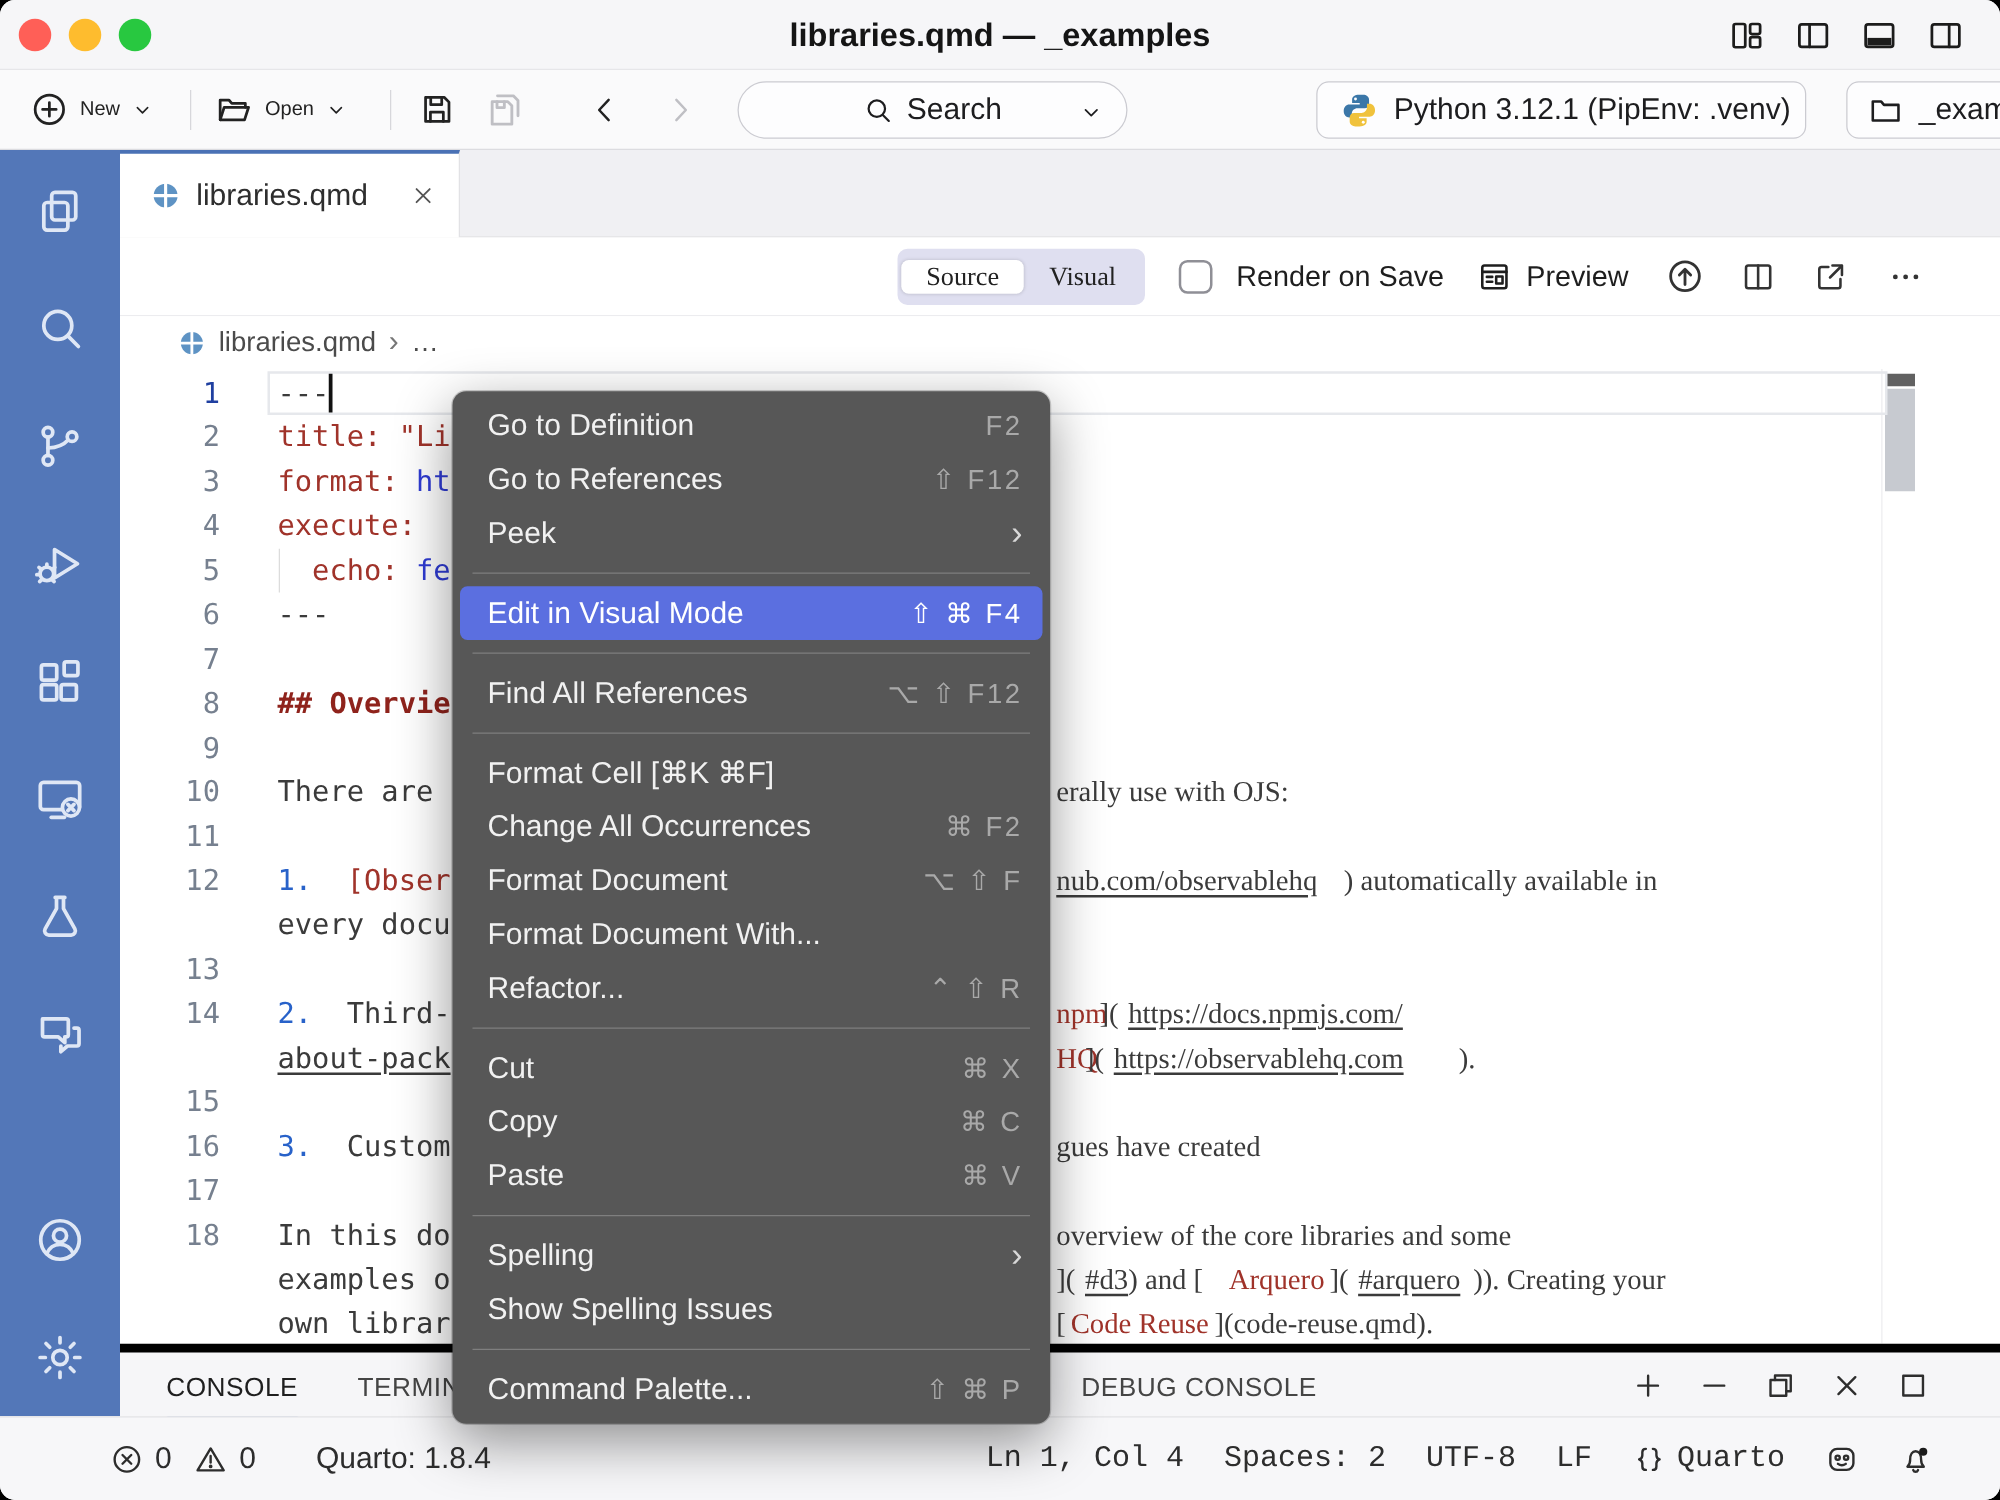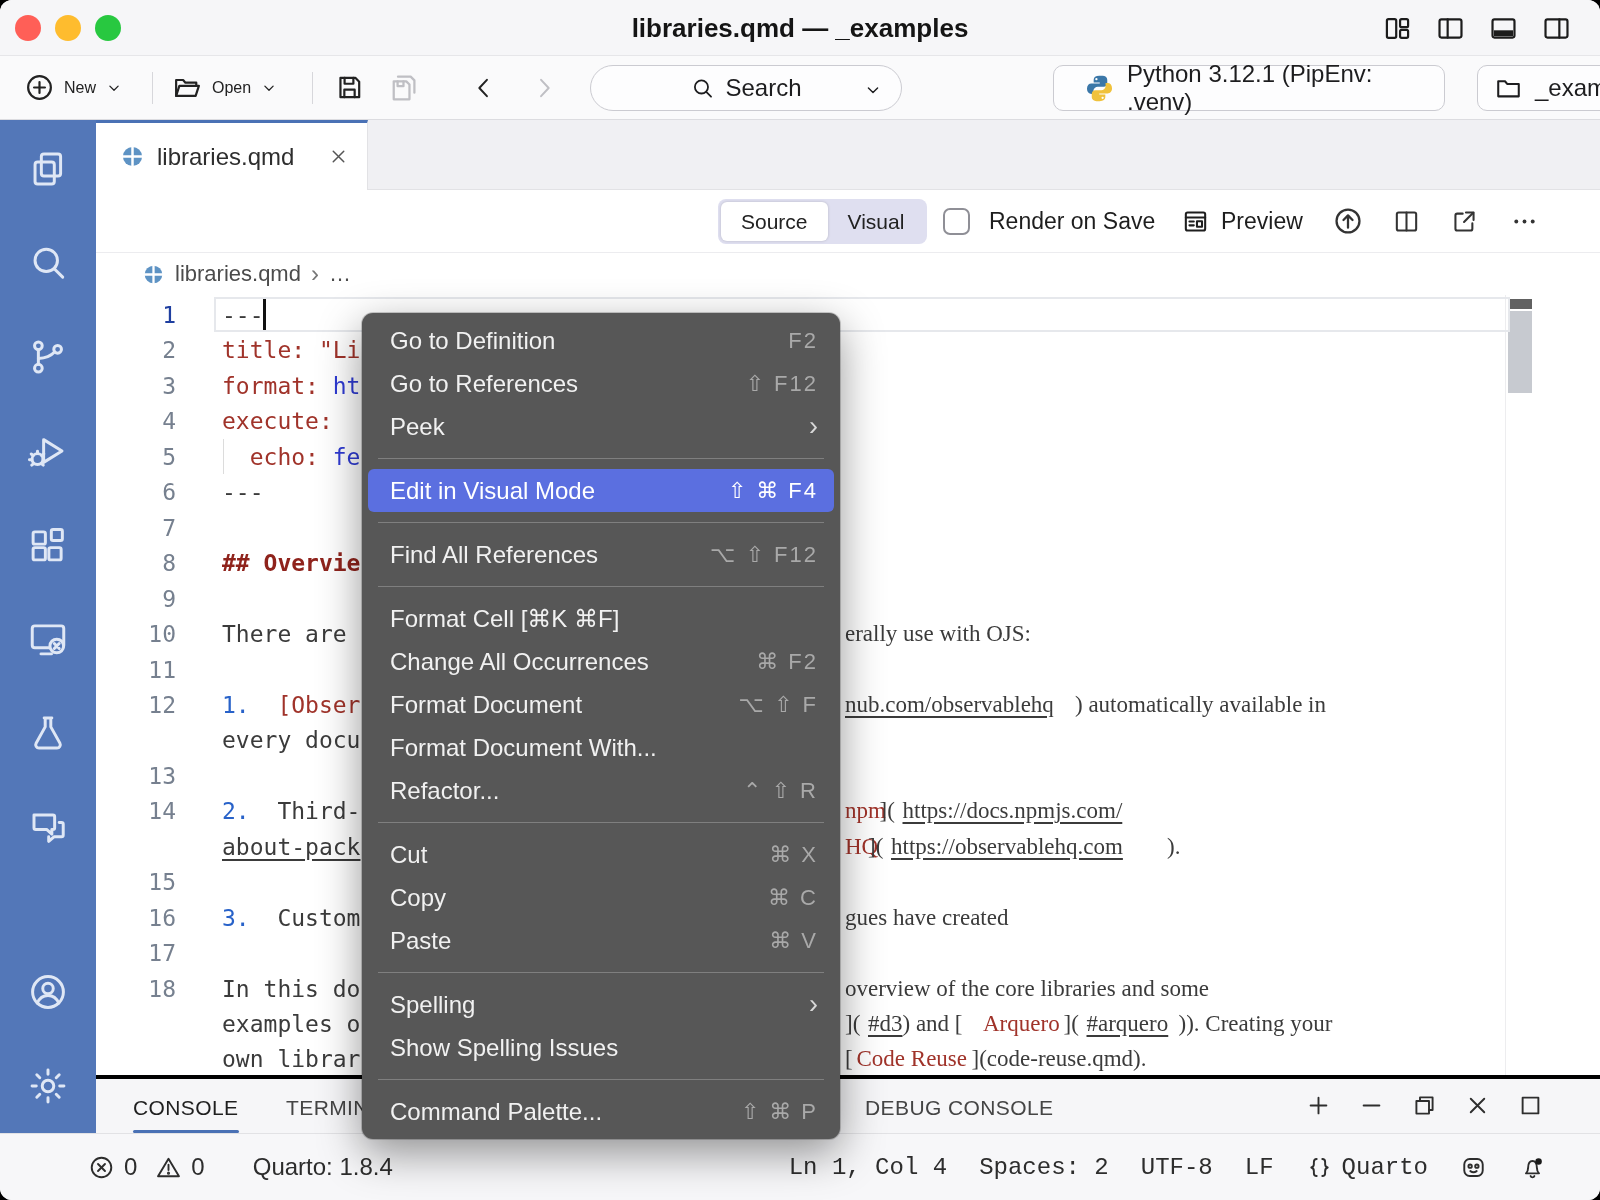--- a/index.html
+++ b/index.html
@@ -25,21 +25,21 @@
   .toolbar { position:absolute; left:0; top:56px; width:1600px; height:64px;
              background:#fafafb; border-bottom:1px solid #dcdce0; }
   .tbi { position:absolute; top:0; height:63px; display:flex; align-items:center; gap:9px;
          color:#222; font-size:16px; }
   .tb-divider { position:absolute; top:16px; width:1px; height:32px; background:#d7d7db; }
   .dis { color:#bfbfc4; }
   .pill { position:absolute; top:9px; height:46px; background:#fdfdfe; border:1px solid #cbcbd1;
           display:flex; align-items:center; font-size:24px; color:#1d1d1f; }
   .search-pill { left:590px; width:312px; border-radius:23px; justify-content:center; gap:10px; }
   .search-pill .chev { position:absolute; right:18px; top:14px; }
-  .interp-pill { left:1053px; width:392px; border-radius:10px; gap:12px; padding-left:30px; }
+  .interp-pill { left:1053px; width:392px; border-radius:10px; gap:12px; padding-left:18px; }
   .ws-pill { left:1477px; width:180px; border-radius:10px; gap:12px; padding-left:16px; overflow:hidden; }
 
   
   .activitybar { position:absolute; left:0; top:120px; width:96px; height:1013px;
                  background:var(--activity-bar,#5377b8); display:flex; flex-direction:column;
                  align-items:center; padding-top:2px; }
   .act-item { width:96px; height:94px; display:flex; align-items:center; justify-content:center;
               color:#dfe7f5; }
   .act-bottom { margin-top:auto; }
 
@@ -50,21 +50,21 @@
          border-top:3px solid var(--accent-blue,#4a71b5); border-right:1px solid #e2e2e5;
          display:flex; align-items:center; gap:12px; padding:0 18px 0 24px;
          font-size:24px; color:#2e2e2e; }
   .tab-close { margin-left:auto; color:#555; display:flex; }
 
   
   .edtoolbar { position:absolute; left:96px; top:190px; width:1504px; height:63px; background:#fff;
                border-bottom:1px solid #ececef; }
   .seg-toggle { position:absolute; left:622px; top:9px; height:45px; background:#dfdff0;
                 border-radius:8px; display:flex; align-items:center; padding:3px; font-size:21px; color:#222; }
-  .seg { padding:0 20px; height:39px; display:flex; align-items:center; border-radius:6px; }
+  .seg { padding:0 20px; height:27px; display:flex; align-items:center; border-radius:6px;font-family:Liberation Serif, serif; }
   .seg.on { background:#fff; box-shadow:0 0 3px rgba(0,0,0,.18); }
   .chk { position:absolute; left:847px; top:18px; width:27px; height:27px; border:2px solid #8f8f96;
          border-radius:7px; background:#fff; }
   .edt-label { position:absolute; top:0; height:62px; display:flex; align-items:center; gap:11px;
                font-size:23px; color:#1e1e1e; }
   .edt-icon { position:absolute; top:0; height:62px; display:flex; align-items:center; color:#333; }
 
   
   .breadcrumb { position:absolute; left:96px; top:253px; width:1504px; height:42px; background:#fff;
                 display:flex; align-items:center; gap:10px; padding-left:46px; font-size:22px; color:#4b4b4b; }
@@ -85,21 +85,21 @@
   .cur-line { position:absolute; left:118px; right:90px; top:2px; height:35px;
               border:2px solid #e6e8ec; }
   .cursor { position:absolute; left:167px; top:4px; width:3px; height:31px; background:#111; }
   .indent-guide { position:absolute; left:127px; width:1px; background:#dcdcdc; }
   .v-sep { position:absolute; right:94px; top:0; width:1px; height:780px; background:#ededef; }
   .sb-mark { position:absolute; right:68px; top:4px; width:24px; height:10px; background:#616161; }
   .sb-thumb { position:absolute; right:68px; top:16px; width:24px; height:82px; background:#c7cad0; }
 
   
   .panelbar { position:absolute; left:96px; top:1075px; width:1504px; height:58px; background:#f6f6f8;
-              border-top:4px solid #000000; }
+              border-top:7px solid #000000; }
   .ptab { position:absolute; top:0; height:57px; display:flex; align-items:center; font-size:21px;
           letter-spacing:.4px; color:#454545; }
   .ptab.on { color:#1f1f1f; }
   .ptab.on::after { content:""; position:absolute; left:0; right:0; bottom:3px; height:3px;
                     background:var(--accent-blue,#4a71b5); border-radius:2px; }
   .pactions { position:absolute; right:56px; top:0; height:57px; display:flex; align-items:center;
               gap:26px; color:#2e2e2e; }
 
   
   .statusbar { position:absolute; left:0; top:1133px; width:1600px; height:67px; background:#f7f7f9;

